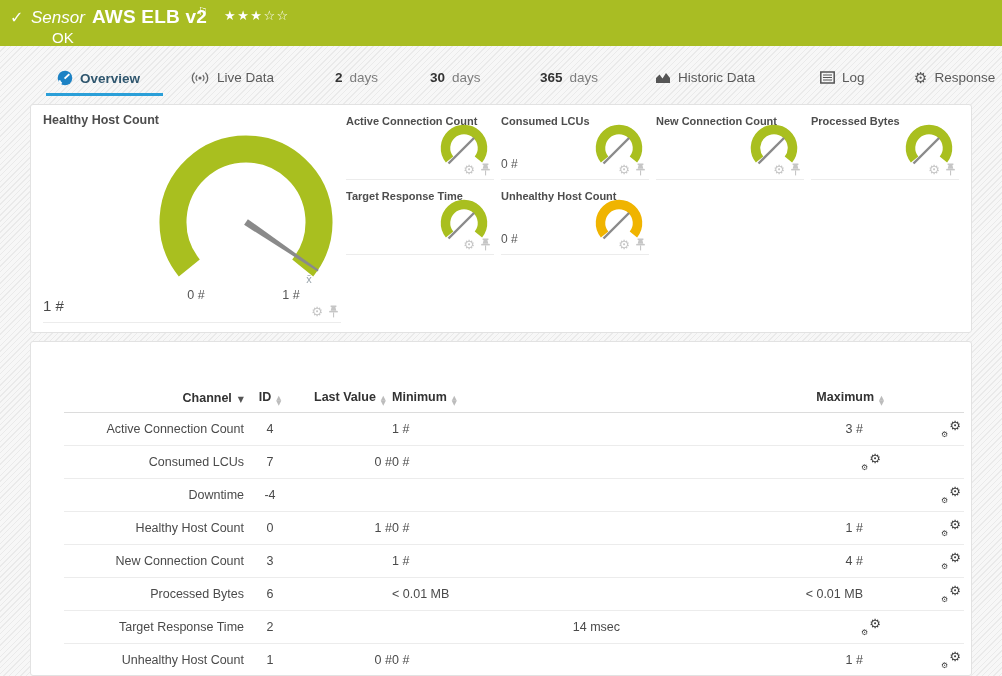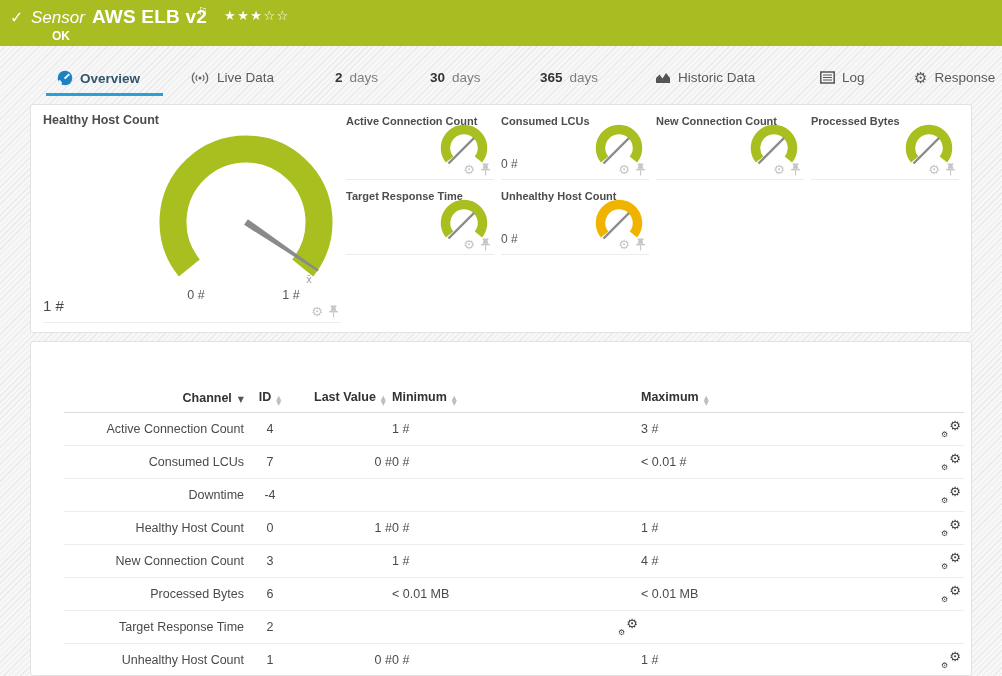--- a/index.html
+++ b/index.html
@@ -13,21 +13,21 @@
   .ico { font-family:"DejaVu Sans",sans-serif; }
   #app { position:relative; width:1002px; height:676px; }
 
   
   .topbar { position:absolute; left:0; top:0; width:1002px; height:46px; background:#a9bd23; color:#fff; }
   .topbar .check { position:absolute; left:10px; top:8px; font-size:16px; font-weight:bold; }
   .topbar .kind  { position:absolute; left:31px; top:8px; font-size:17px; font-style:italic; }
   .topbar .title { position:absolute; left:92px; top:6px; font-size:19px; font-weight:bold; letter-spacing:0.2px; }
   .topbar .flag  { position:absolute; left:198px; top:5px; font-size:11px; }
   .topbar .stars { position:absolute; left:224px; top:8px; font-size:13px; letter-spacing:1.5px; }
-  .topbar .status{ position:absolute; left:52px; top:29px; font-size:12px; font-weight:bold; }
+  .topbar .status{ position:absolute; left:52px; top:29px; font-size:15px; font-weight:normal; }
 
   
   .tabs { position:absolute; left:0; top:64px; width:1002px; height:34px; }
   .tab { position:absolute; top:6px; display:flex; align-items:center; gap:7px;
          font-size:13.5px; color:#5a5a5a; cursor:pointer; white-space:nowrap; }
   .tab svg, .tab .ico { flex:0 0 auto; }
   .tab .num { font-weight:bold; color:#333; }
   .tab .unit { color:#7d7d7d; }
   .tab.active .lbl { color:#2f566e; font-weight:bold; }
   .tab-underline { position:absolute; left:46px; top:93px; width:117px; height:3px; background:#2b9fd8; }
@@ -66,21 +66,21 @@
     align-items:center; height:33px; border-bottom:1px solid #ececec;
     font-size:12.5px; color:#4a4a4a;
   }
   .thead { height:30px; border-bottom:1px solid #dcdcdc; font-weight:bold; color:#333; cursor:pointer; }
   .c-ch { text-align:right; }
   .c-id { text-align:center; padding-right:2px; }
   .c-last { text-align:right; }
   .thead .c-last { text-align:left; padding-left:16px; }
   .c-min { text-align:left; padding-right:20px; }
   .thead .c-min { padding-right:0; }
-  .c-max { text-align:left; padding-right:21px; }
+  .c-max { text-align:right; padding-right:21px; }
   .thead .c-max { padding-right:0; }
   .c-edit { display:flex; justify-content:flex-end; padding-right:3px; }
   .sortstack { display:inline-flex; flex-direction:column; margin-left:5px; vertical-align:1px;
                font-size:6.5px; line-height:4.5px; color:#bcbcbc; font-family:"DejaVu Sans",sans-serif; }
   .caret-down { font-size:8px; color:#555; margin-left:6px; font-family:"DejaVu Sans",sans-serif; }
   .edit-icon { position:relative; width:20px; height:17px; color:#3f3f3f; cursor:pointer; }
   .edit-icon .g-big { position:absolute; right:0; top:-3px; font-size:13px; }
   .edit-icon .g-sml { position:absolute; left:0; bottom:-1px; font-size:8px; }
 </style>
 </head>
@@ -316,21 +316,20 @@
               <span class="g-sml">⚙</span>
             </span>
           </div>
       </div>
 
       <div class="trow">
         <div class="c-ch">Consumed LCUs</div>
         <div class="c-id">7</div>
         <div class="c-last">0 #</div>
         <div class="c-min">0 #</div>
-        <div class="c-max">&lt; 0.01 #</div>
         <div class="c-edit">
             <span class="edit-icon ico">
               <span class="g-big">⚙</span>
               <span class="g-sml">⚙</span>
             </span>
           </div>
       </div>
 
       <div class="trow">
         <div class="c-ch">Downtime</div>
@@ -385,20 +384,21 @@
               <span class="g-big">⚙</span>
               <span class="g-sml">⚙</span>
             </span>
           </div>
       </div>
 
       <div class="trow">
         <div class="c-ch">Target Response Time</div>
         <div class="c-id">2</div>
         <div class="c-last"></div>
+        <div class="c-max">14 msec</div>
         <div class="c-edit">
             <span class="edit-icon ico">
               <span class="g-big">⚙</span>
               <span class="g-sml">⚙</span>
             </span>
           </div>
       </div>
 
       <div class="trow">
         <div class="c-ch">Unhealthy Host Count</div>

